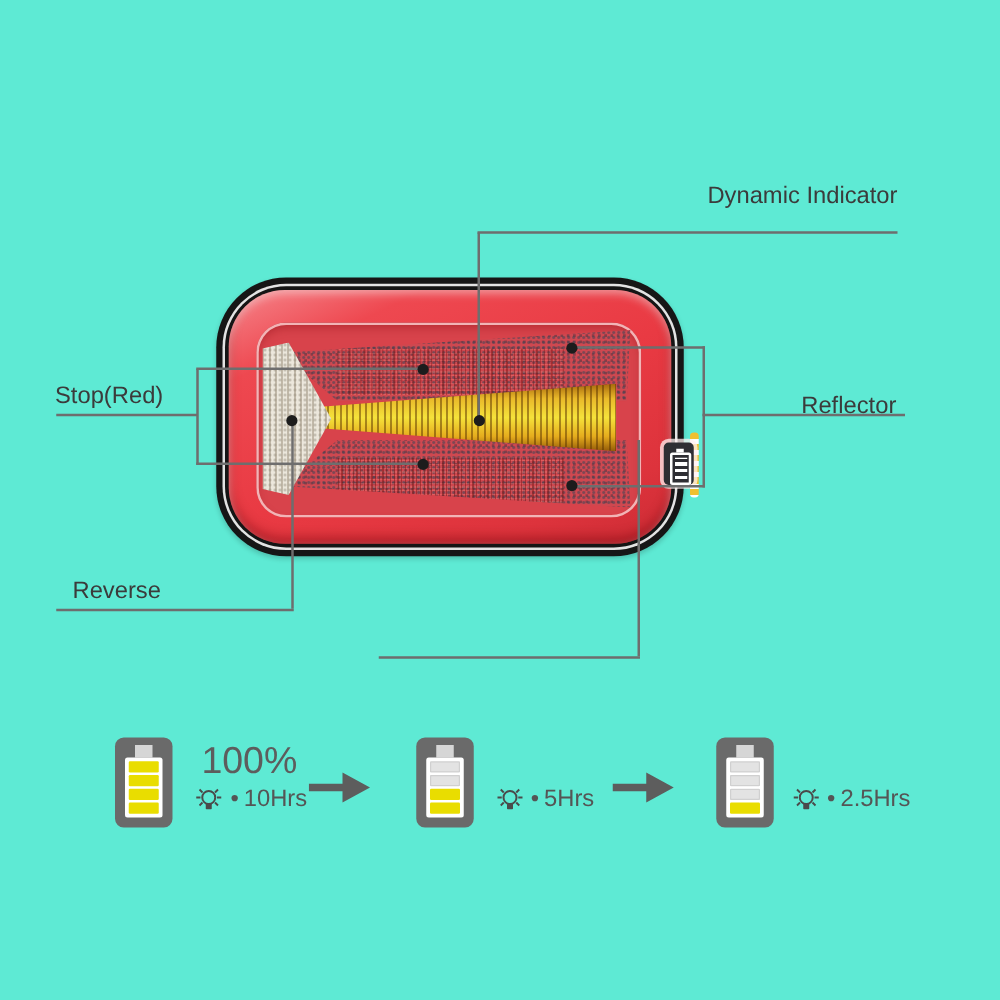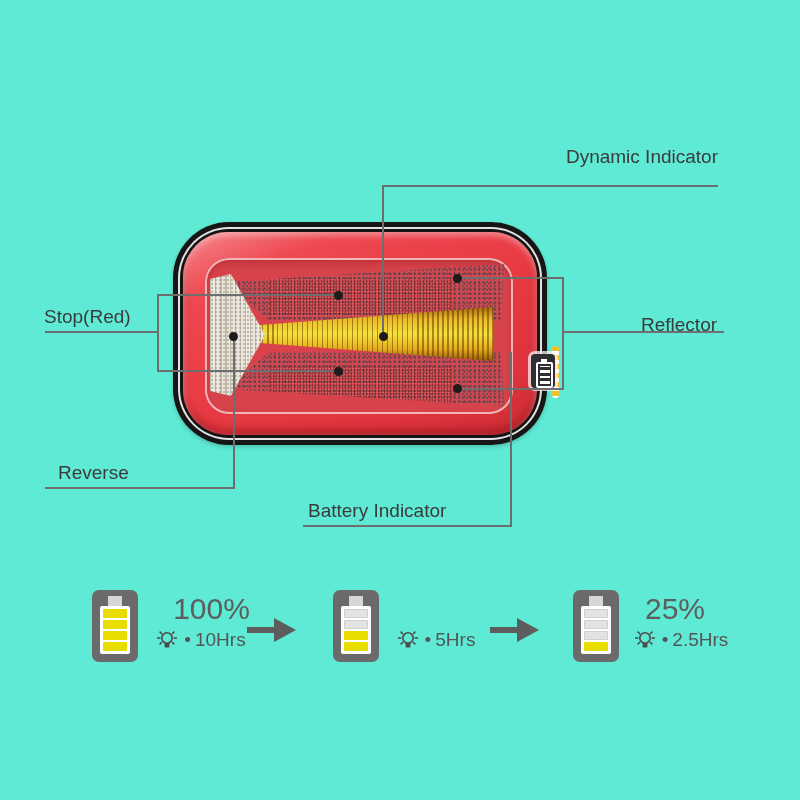--- a/index.html
+++ b/index.html
@@ -130,32 +130,31 @@
   <div class="dot" style="left:229px;top:332px;"></div>
   <div class="dot" style="left:334px;top:367px;"></div>
   <div class="dot" style="left:453px;top:384px;"></div>
 
   <div class="lbl lbl-dyn">
     <div>Dynamic Indicator</div>
   </div>
   <div class="lbl lbl-stop">Stop(Red)</div>
   <div class="lbl lbl-reflector">Reflector</div>
   <div class="lbl lbl-reverse">Reverse</div>
-  <div class="lbl lbl-battery">Battery Indicator</div>
 
   <div class="bat-case" style="left:92px;top:590px;">
     <div class="bat-nub"></div>
     <div class="bat-body bat-bars">
         <div class="bar filled"></div>
         <div class="bar filled"></div>
         <div class="bar filled"></div>
         <div class="bar filled"></div>
       </div>
   </div>
-  <div class="pct" style="left:164px;top:592px;width:95px;">100%</div>
+  <div class="pct" style="left:152px;top:592px;width:95px;">100%</div>
   <div class="hrsline" style="left:144px;top:627px;width:112px;">
     <svg width="26" height="26" viewBox="0 0 26 26">
       <circle cx="13" cy="11" r="5.2" fill="none" stroke="#4a4a4a" stroke-width="1.6"></circle>
       <rect x="10.6" y="16" width="4.8" height="4.4" rx="0.6" fill="#4a4a4a"></rect>
       <path d="M3 11H6.4 M19.6 11H23 M5.6 4.6L8 7 M20.4 4.6L18 7 M5.6 17.4L8 15 M20.4 17.4L18 15" stroke="#4a4a4a" stroke-width="1.5" fill="none"></path>
     </svg>
     <span>•</span>
     <span>10Hrs</span>
   </div>
   <div class="arrow" style="left:247px;top:614px;">
@@ -190,21 +189,20 @@
 
   <div class="bat-case" style="left:573px;top:590px;">
     <div class="bat-nub"></div>
     <div class="bat-body bat-bars">
         <div class="bar empty"></div>
         <div class="bar empty"></div>
         <div class="bar empty"></div>
         <div class="bar filled"></div>
       </div>
   </div>
-  <div class="pct" style="left:630px;top:592px;width:90px;">25%</div>
   <div class="hrsline" style="left:620px;top:627px;width:120px;">
     <svg width="26" height="26" viewBox="0 0 26 26">
       <circle cx="13" cy="11" r="5.2" fill="none" stroke="#4a4a4a" stroke-width="1.6"></circle>
       <rect x="10.6" y="16" width="4.8" height="4.4" rx="0.6" fill="#4a4a4a"></rect>
       <path d="M3 11H6.4 M19.6 11H23 M5.6 4.6L8 7 M20.4 4.6L18 7 M5.6 17.4L8 15 M20.4 17.4L18 15" stroke="#4a4a4a" stroke-width="1.5" fill="none"></path>
     </svg>
     <span>•</span>
     <span>2.5Hrs</span>
   </div>
 

